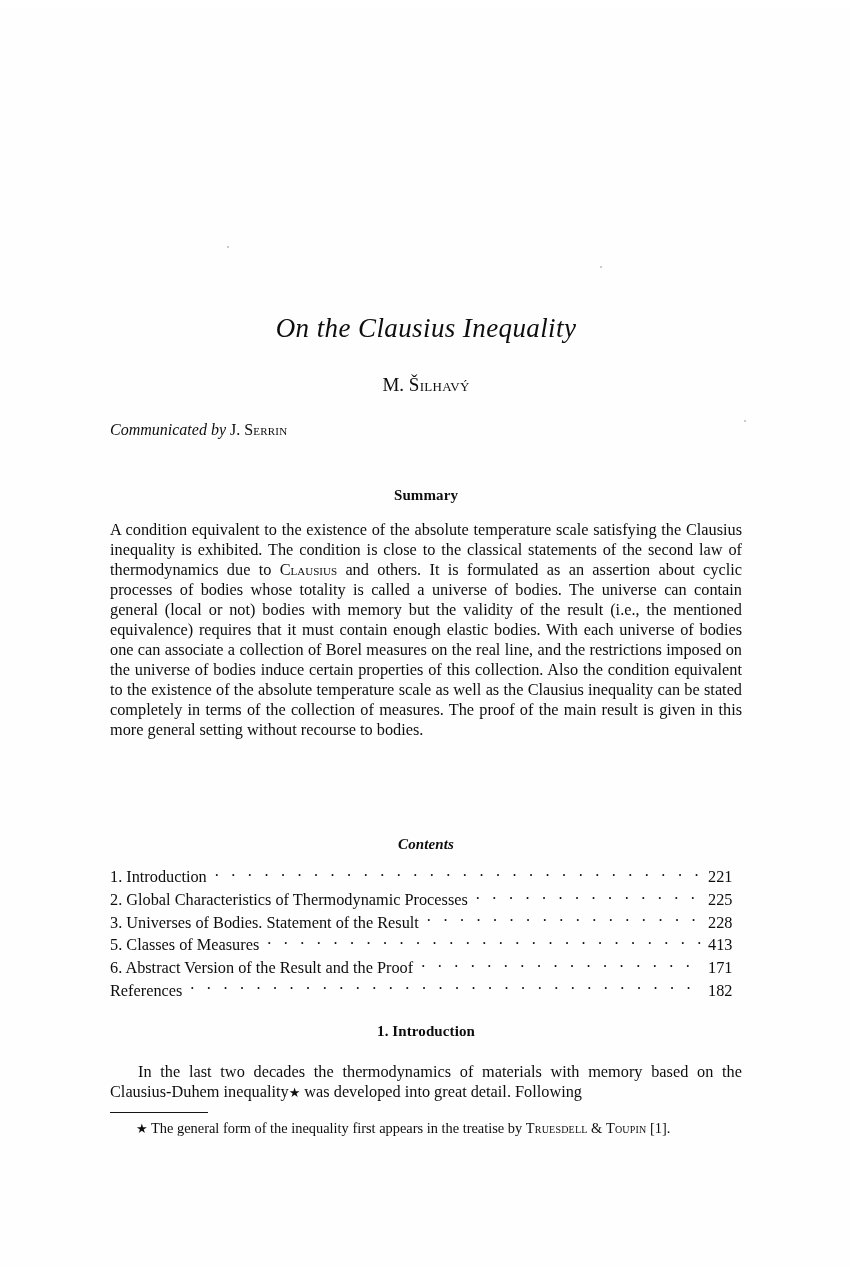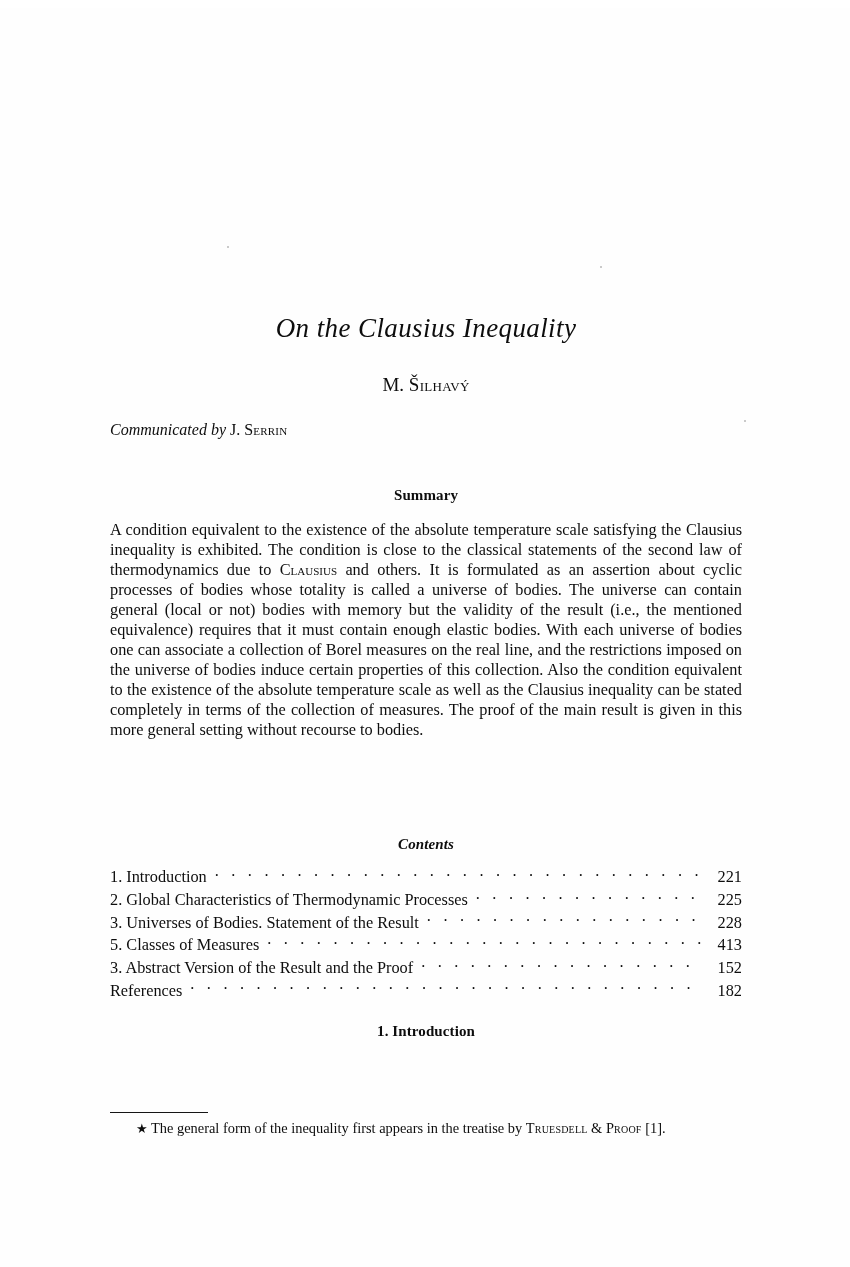--- a/index.html
+++ b/index.html
@@ -120,21 +120,20 @@
     content: ". . . . . . . . . . . . . . . . . . . . . . . . . . . . . . . . . . . . . . . . . . . . . . . . . . . . . . . . . . . . . . . .";
     position: absolute;
     left: 0;
     bottom: 0;
     letter-spacing: 4.2px;
     font-size: 16.3px;
     white-space: nowrap;
   }
   .toc-page {
     flex: 0 0 auto;
-    text-align: right;
     min-width: 34px;
     padding-left: 3px;
   }
 
   
   .footnote-rule {
     position: absolute;
     left: 110px;
     top: 1104px;
     width: 98px;
@@ -208,37 +207,40 @@
       <span class="toc-label">3. Universes of Bodies. Statement of the Result</span>
       <span class="toc-dots"></span>
       <span class="toc-page">228</span>
     </div>
     <div class="toc-row">
       <span class="toc-label">5. Classes of Measures</span>
       <span class="toc-dots"></span>
       <span class="toc-page">413</span>
     </div>
     <div class="toc-row">
-      <span class="toc-label">3. Abstract Version of the Result and the Proof</span>
-      <span class="toc-dots"></span>
-      <span class="toc-page">152</span>
+      <span class="toc-label">6. Abstract Version of the Result and the Proof</span>
+      <span class="toc-dots"></span>
+      <span class="toc-page">171</span>
     </div>
     <div class="toc-row">
       <span class="toc-label">References</span>
       <span class="toc-dots"></span>
       <span class="toc-page">182</span>
     </div>
   </div>
 
   <div class="col heading intro-heading">1. Introduction</div>
 
+  <div class="col body-text intro-body">
+    <span>In the last two decades the thermodynamics of materials with memory based on the Clausius-Duhem inequality</span><span class="fn-star">★</span><span> was developed into great detail. Following</span>
+  </div>
 
   <div class="footnote-rule"></div>
 
   <div class="col footnote">
-    <span class="fn-star">★</span><span> The general form of the inequality first appears in the treatise by </span><span class="sc">Truesdell</span><span> &amp; </span><span class="sc">Proof</span><span> [1].</span>
+    <span class="fn-star">★</span><span> The general form of the inequality first appears in the treatise by </span><span class="sc">Truesdell</span><span> &amp; </span><span class="sc">Toupin</span><span> [1].</span>
   </div>
 
   <div class="speck" style="left:227px; top:238px; width:2px; height:2px;"></div>
   <div class="speck" style="left:600px; top:258px; width:2px; height:2px;"></div>
   <div class="speck" style="left:744px; top:412px; width:2px; height:2px;"></div>
 
 </div>
 
 </body></html>

